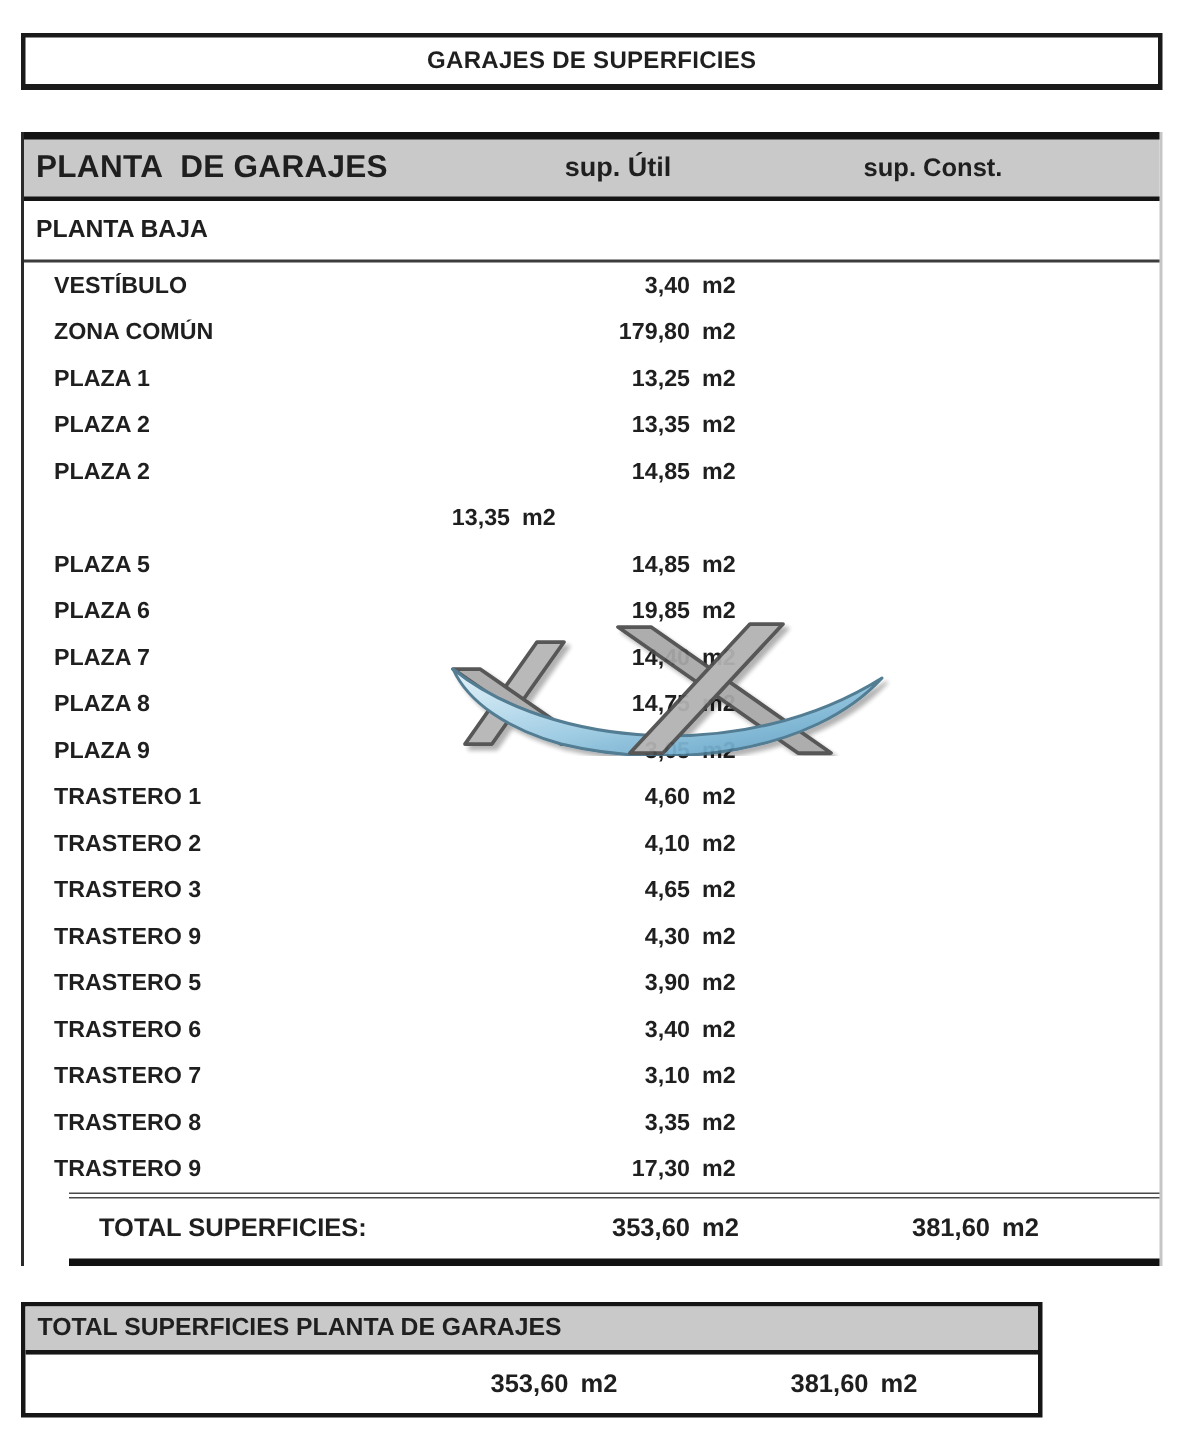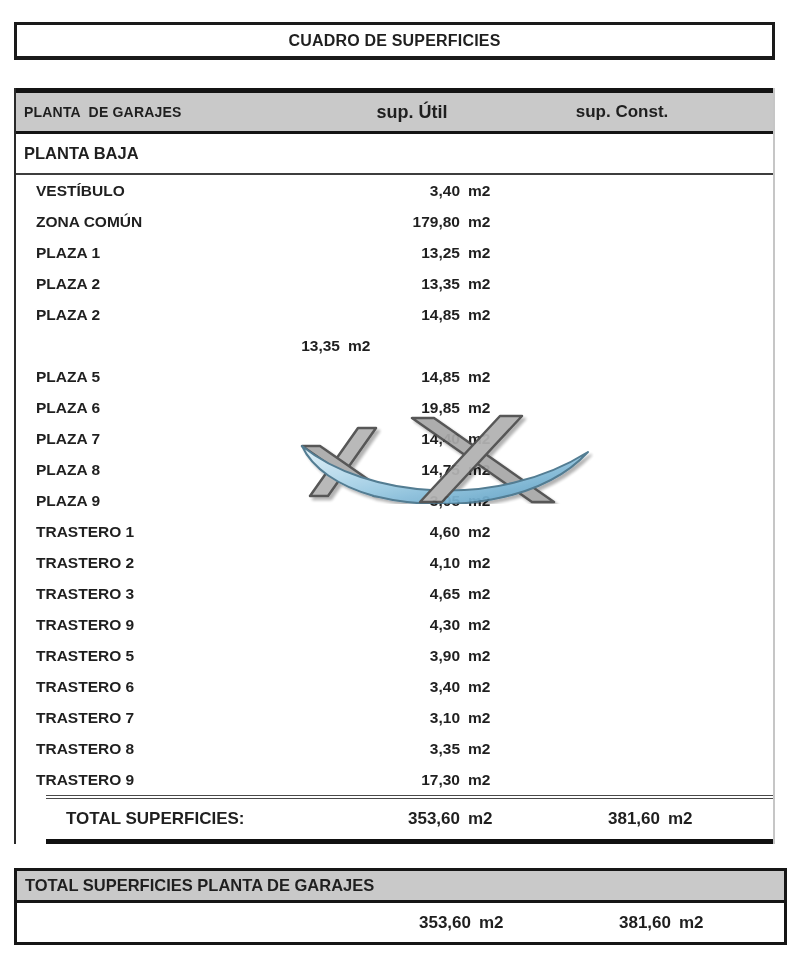--- a/index.html
+++ b/index.html
@@ -22,21 +22,21 @@
     position:absolute;left:14px;top:88px;width:761px;box-sizing:border-box;
     border-left:2px solid #2a2a2a;border-right:2px solid #c6c6c6;background:#fff;
   }
   .thead{
     height:38px;background:#c9c9c9;
     border-top:5px solid #141414;border-bottom:3px solid #141414;
     position:relative;
   }
   .thead .main-title{
     position:absolute;left:8px;top:50%;transform:translateY(-50%);
-    font-size:14px;white-space:pre;letter-spacing:.2px;
+    font-size:21px;white-space:pre;letter-spacing:.2px;
   }
   .thead .col-util{position:absolute;left:396px;top:50%;transform:translate(-50%,-50%);font-size:18px;}
   .thead .col-const{position:absolute;left:606px;top:50%;transform:translate(-50%,-50%);font-size:17px;}
 
   .section-row{
     height:41px;display:flex;align-items:center;padding-left:8px;
     font-size:16.5px;border-bottom:2px solid #3d3d3d;box-sizing:border-box;
   }
 
   .grid{display:grid;grid-template-columns:1fr 120px 35px 165px 35px 78px;align-items:center;}
@@ -45,21 +45,21 @@
   .grid .num{text-align:right;white-space:pre;}
   .grid .unit{padding-left:8px;white-space:pre;}
 
   .total-row{
     height:40px;font-size:17px;
     border-top:4px double #4a4a4a;border-bottom:5px solid #111111;margin-left:30px;
   }
 
   
   .summary-box{
-    position:absolute;left:14px;top:868px;width:773px;
+    position:absolute;left:14px;top:868px;width:681px;
     border:3px solid #161616;box-sizing:border-box;background:#fff;
   }
   .summary-head{
     height:32px;background:#c9c9c9;border-bottom:3px solid #161616;
     display:flex;align-items:center;padding-left:8px;font-size:16.5px;box-sizing:border-box;
   }
   .summary-values{height:39px;font-size:17px;}
 
   
   .watermark{
@@ -71,21 +71,21 @@
     font-size:38px;line-height:34px;color:#5e5e5e;letter-spacing:1px;
     text-shadow:2px 2px 2px rgba(0,0,0,.18);white-space:pre;
   }
 </style>
 </head>
 <body>
 
 <div class="page">
 
   <div class="title-box">
-    <span>CUADRO DE SUPERFICIES</span>
+    <span>GARAJES DE SUPERFICIES</span>
   </div>
 
   <div class="main-table">
 
     <div class="thead">
       <span class="main-title">PLANTA  DE GARAJES</span>
       <span class="col-util">sup. Útil</span>
       <span class="col-const">sup. Const.</span>
     </div>
 

